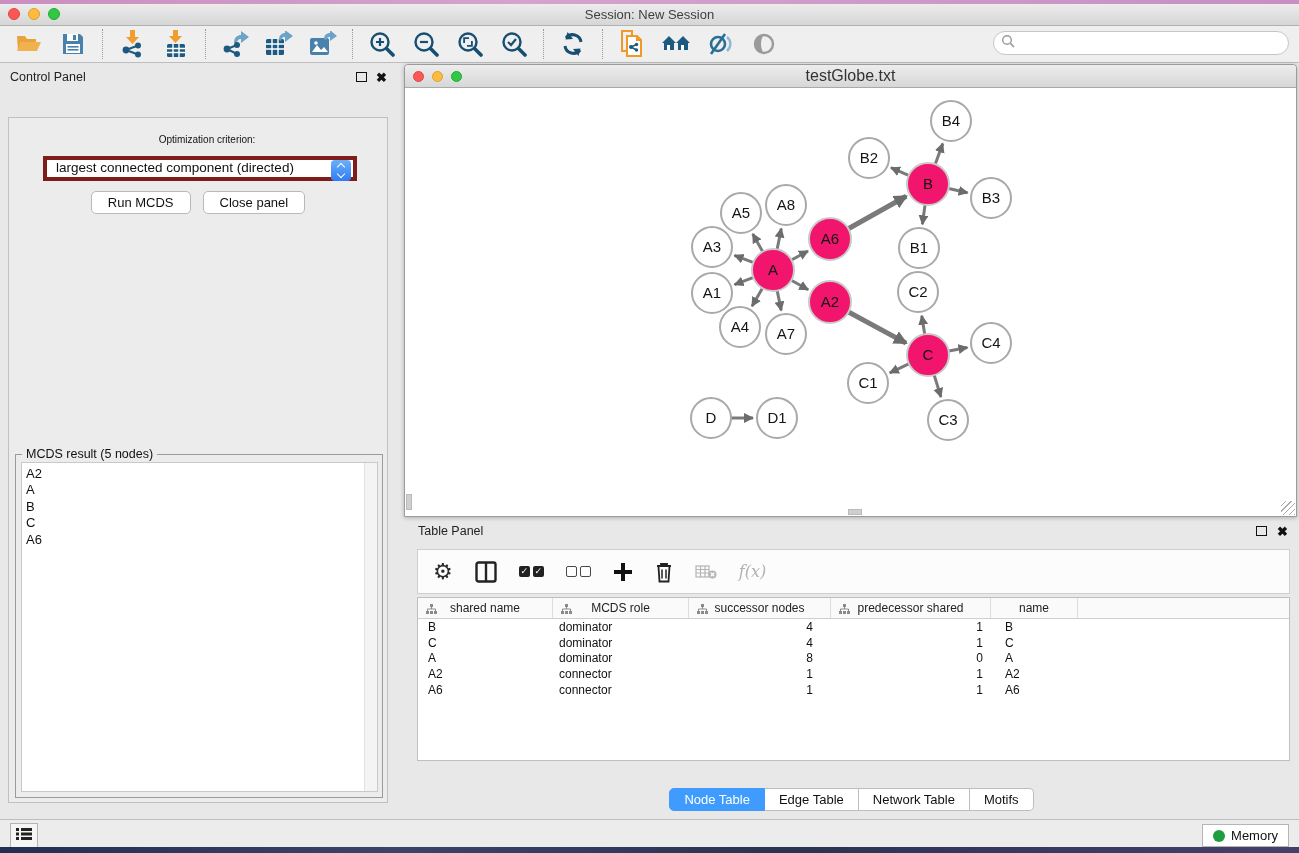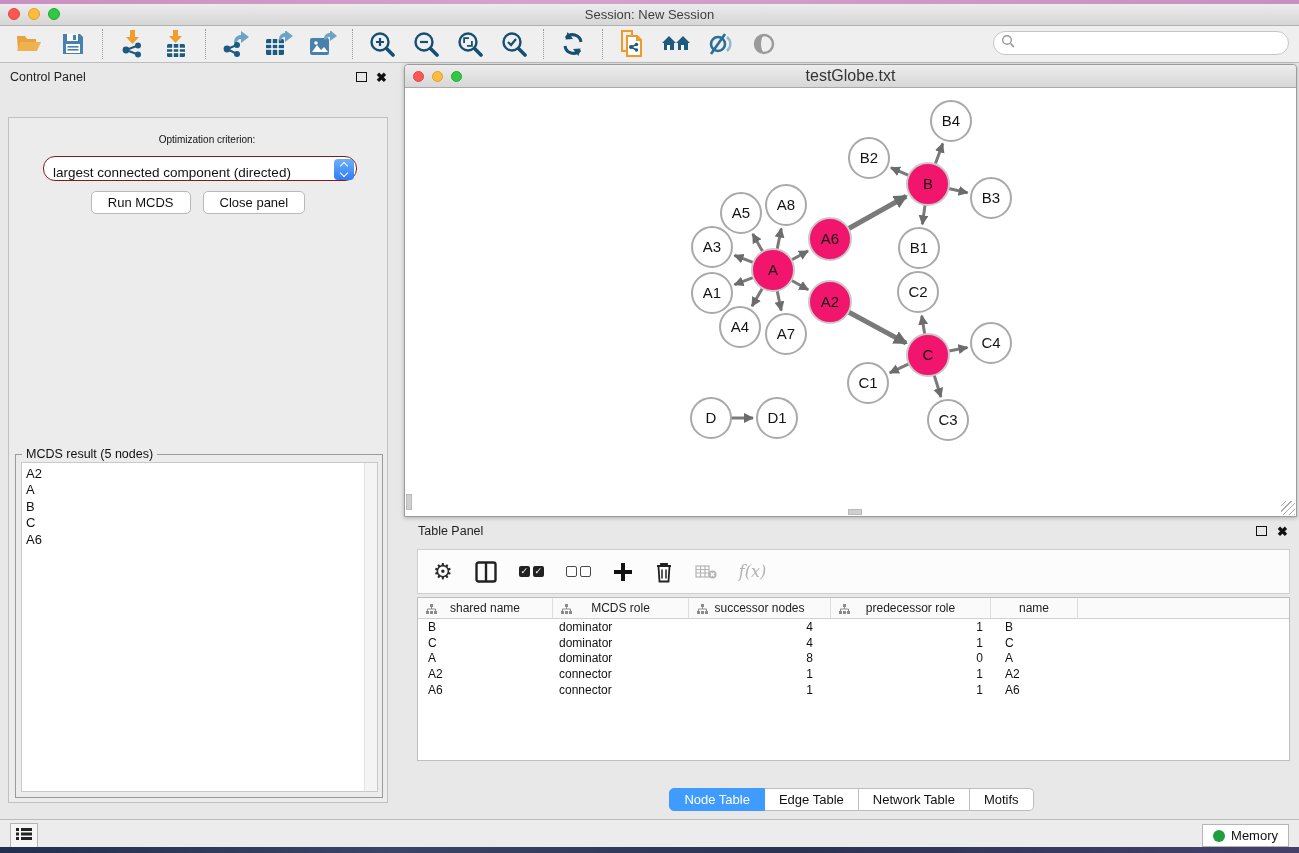--- a/index.html
+++ b/index.html
@@ -41,21 +41,21 @@
   .cp-tabs { position:absolute; left:0; top:95px; width:397px; display:flex; justify-content:center; }
   .tabbar { display:flex; }
   .tabbar .tab { font-size:13px; padding:3px 14px; background:#fff; border:1px solid #bdbdbd; border-left:none; color:#111; }
   .tabbar .tab:first-child { border-left:1px solid #bdbdbd; border-radius:5px 0 0 5px; }
   .tabbar .tab:last-child { border-radius:0 5px 5px 0; }
   .tabbar .tab.active { background:#3f9bfd; border-color:#3f9bfd; color:#fff; }
   .cp-box { position:absolute; left:8px; top:117px; width:380px; height:686px;
     background:#ececec; border:1px solid #c0c0c0; }
   .opt-label { position:absolute; left:9px; top:16px; width:100%; text-align:center; font-size:10px; color:#111; }
   .dropdown { position:absolute; left:34px; top:38px; width:314px; height:25px; background:#fff;
-    border:1px solid #7f1d1d; border-radius:12px; display:flex; align-items:flex-end; }
+    border:4px solid #7f1d1d; border-radius:0; display:flex; align-items:flex-start; }
   .dropdown .dd-text { flex:1; font-size:13.5px; color:#111; padding-left:9px; white-space:nowrap; }
   .dropdown .dd-stepper { width:20px; height:21px; margin-right:2px; border-radius:4px;
     background:linear-gradient(#6cb0f9,#2f7cf6); display:flex; flex-direction:column; align-items:center; justify-content:center; gap:1px; }
   .chev { width:6px; height:6px; border:solid #fff; border-width:0 1.8px 1.8px 0; }
   .chev.up { transform:rotate(-135deg); margin-top:2px; }
   .chev.down { transform:rotate(45deg); margin-bottom:2px; }
   .cp-buttons { position:absolute; left:0; top:73px; width:100%; display:flex; justify-content:center; gap:12px; }
   .btn { background:#fff; border:1px solid #b9b9b9; border-radius:5px; font-size:13px; color:#111; padding:3px 16px; }
 
   .fieldset { position:absolute; left:6px; top:336px; width:368px; height:344px; border:1px solid #9a9a9a; }
@@ -567,21 +567,21 @@
         <div class="dt-hcell" style="width: 160px;">
           <span class="hicon"><svg width="11" height="10" viewBox="0 0 11 10">
               <g fill="#8a8a8a">
                 <rect x="4" y="0" width="3" height="3"></rect>
                 <rect x="0" y="7" width="3" height="3"></rect>
                 <rect x="4" y="7" width="3" height="3"></rect>
                 <rect x="8" y="7" width="3" height="3"></rect>
               </g>
               <path d="M5.5 3 V5 M1.5 7 V5 H9.5 V7" stroke="#8a8a8a" fill="none" stroke-width="1"></path>
             </svg></span>
-          <span>predecessor role</span>
+          <span>predecessor shared</span>
         </div>
         <div class="dt-hcell" style="width: 87px;">
           <span>name</span>
         </div>
         <div class="dt-hcell" style="flex: 1 1 0%; border-right: none;"></div>
       </div>
     <div id="dt-body">
         <div class="dt-row">
           <div class="dt-cell" style="width: 135px; text-align: left; padding-left: 10px;">B</div>
           <div class="dt-cell" style="width: 136px; text-align: left; padding-left: 6px;">dominator</div>

